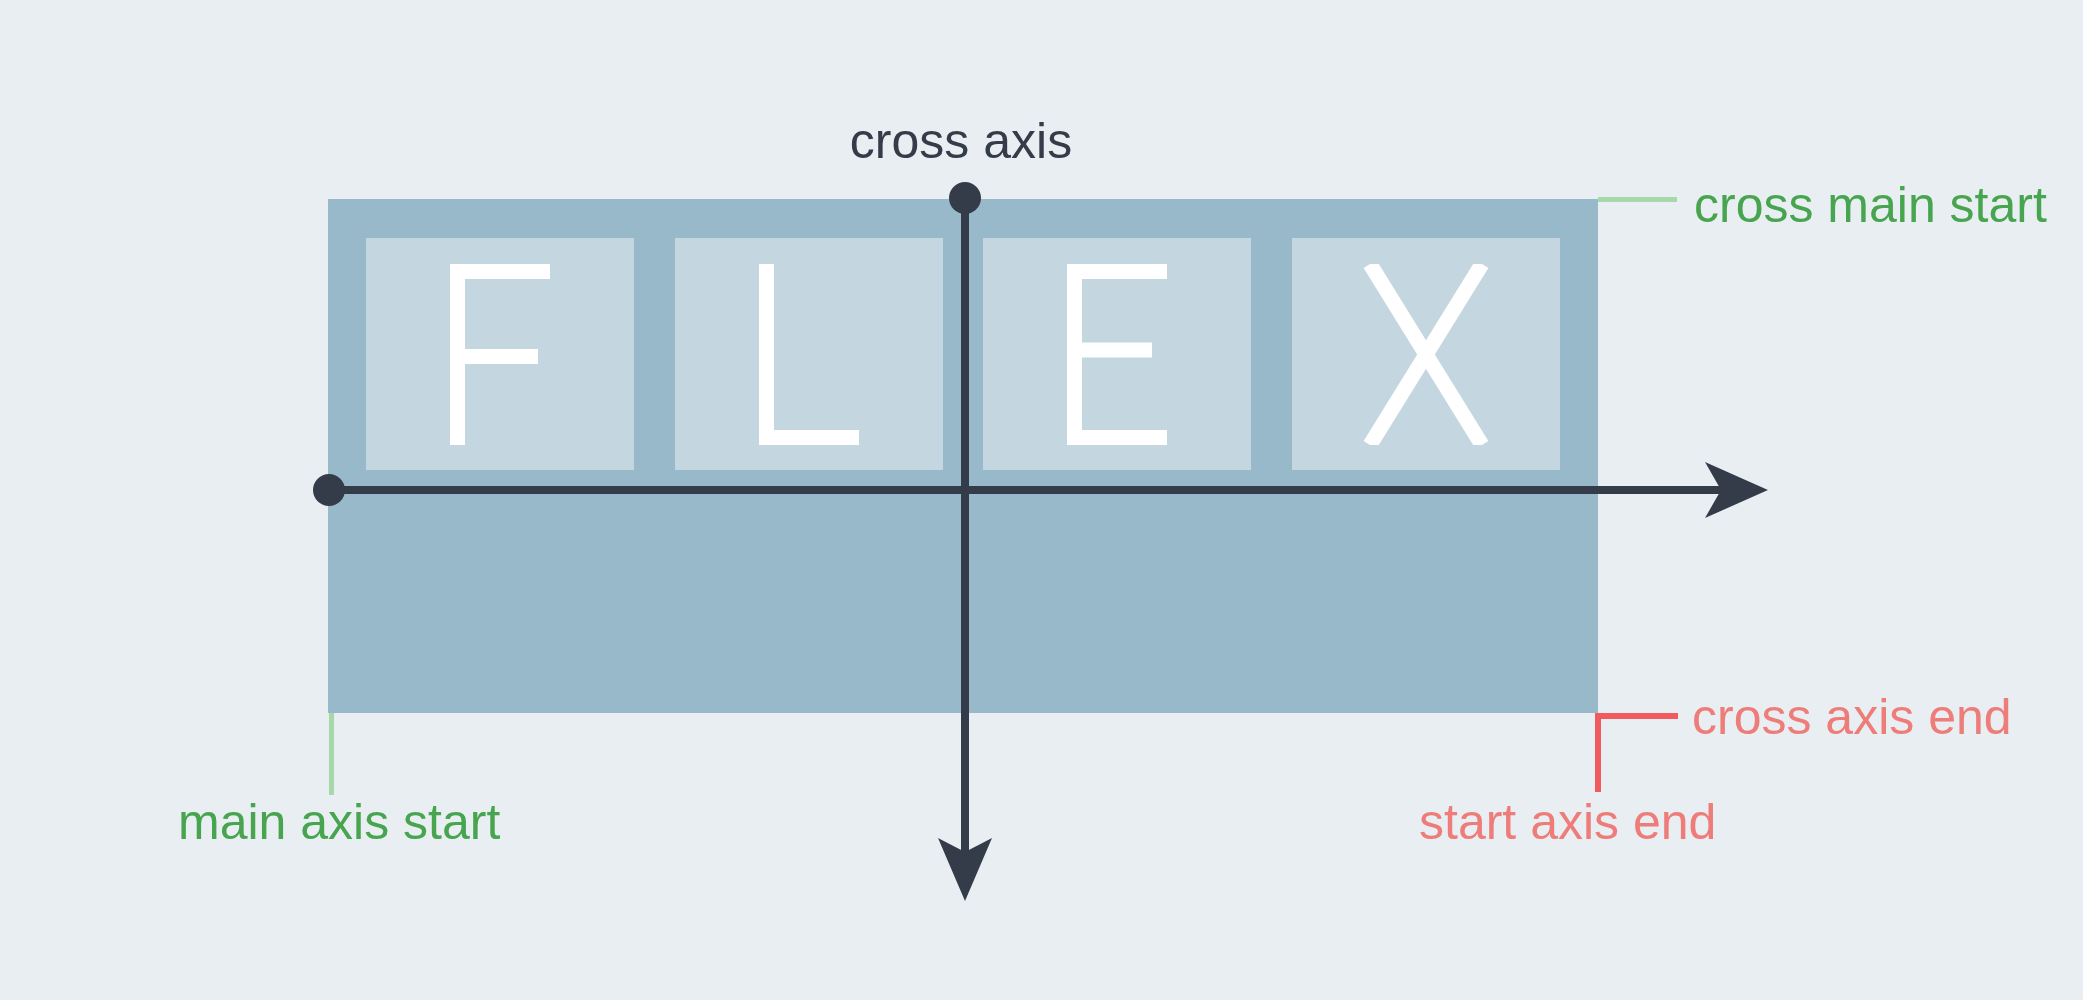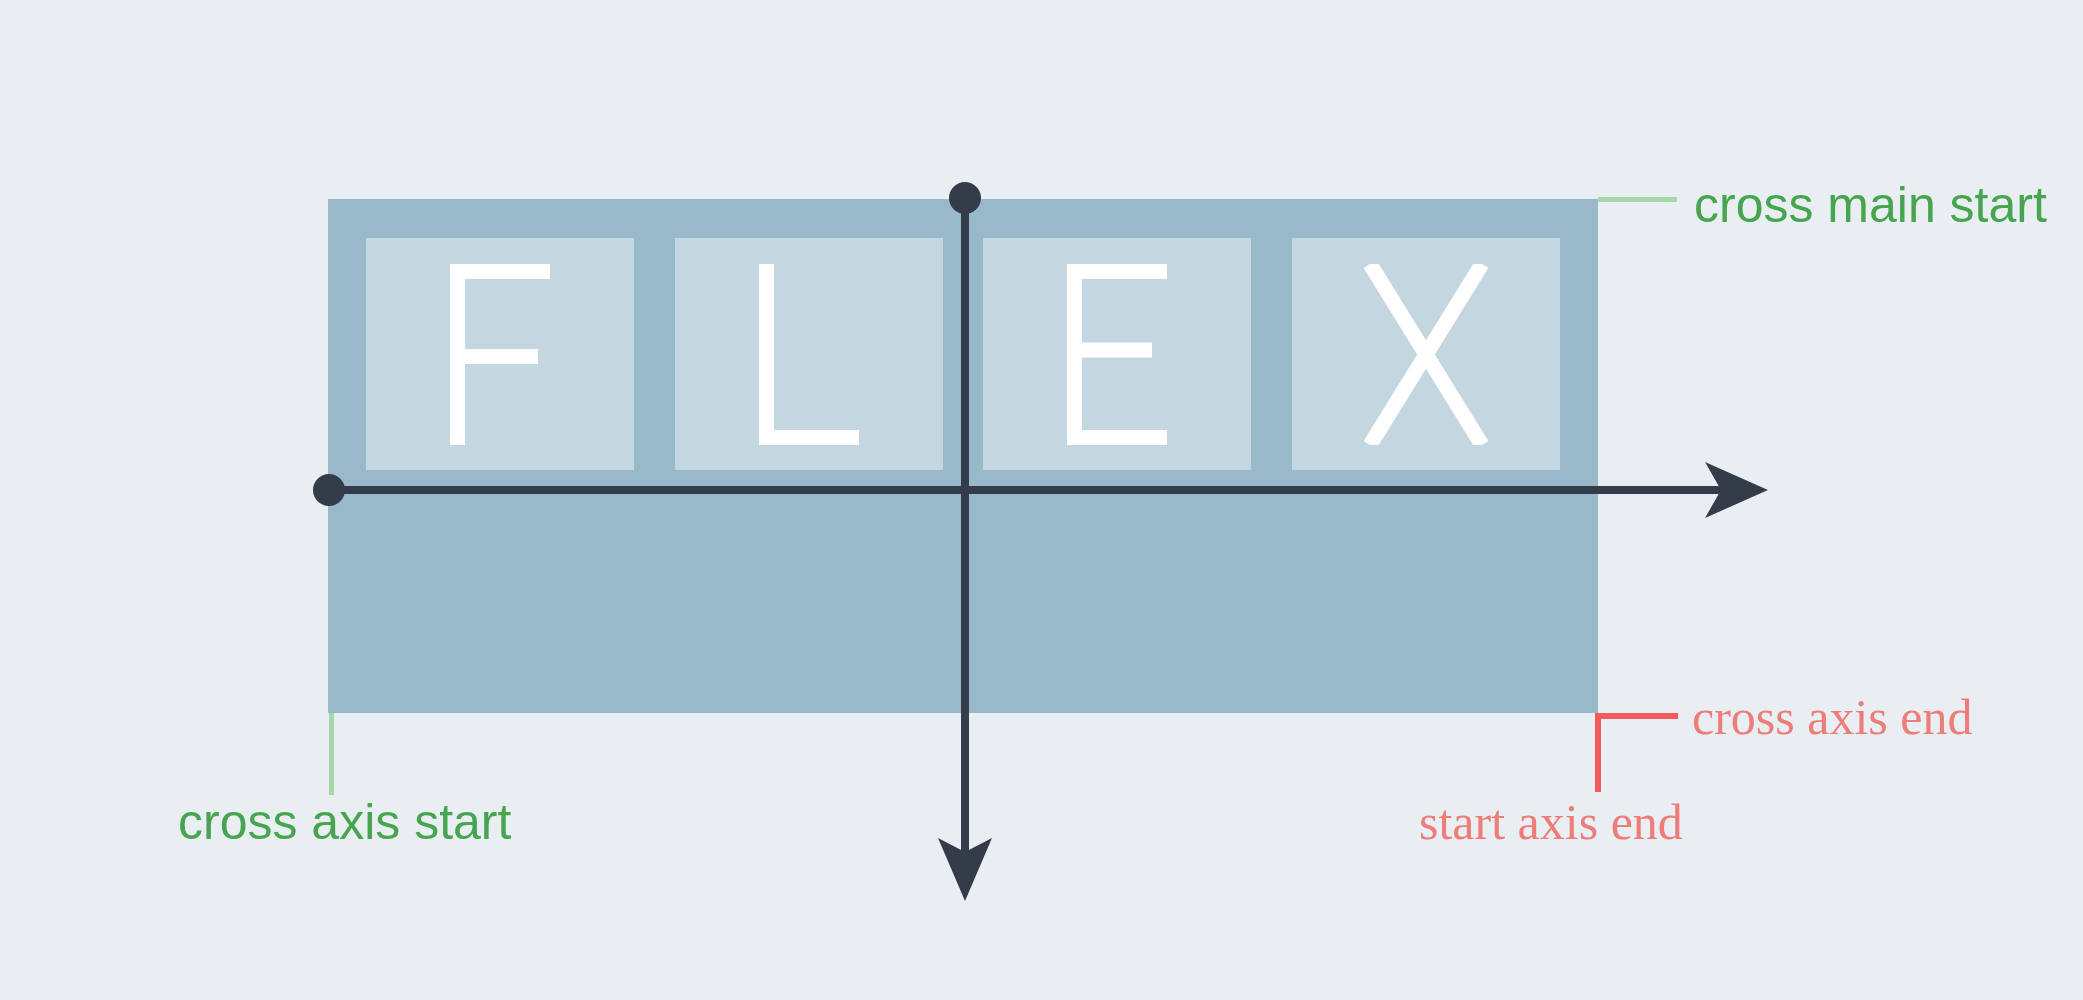--- a/index.html
+++ b/index.html
@@ -74,21 +74,21 @@
   .tick-main-end-v  { left: 1595px; top: 713px; width: 6px;  height: 79px; }
   
   .label {
     position: absolute;
     font-size: 50px;
     line-height: 1;
     white-space: nowrap;
   }
   .label.dark   { color: var(--axis, #343c4a); }
   .label.green  { color: var(--green, #47a44f); }
-  .label.salmon { color: var(--salmon, #ee7c79); font-family: Liberation Serif, serif; }
+  .label.salmon { color: var(--salmon, #ee7c79); }
   .label-cross-axis       { left: 961px;  top: 141px; transform: translate(-50%, -50%); }
   .label-cross-axis-start { left: 1694px; top: 205px; transform: translateY(-50%); }
   .label-main-axis        { left: 282px;  top: 490px; transform: translate(-100%, -50%); }
   .label-main-axis-start  { left: 178px;  top: 822px; transform: translateY(-50%); }
   .label-cross-axis-end   { left: 1692px; top: 717px; transform: translateY(-50%); }
   .label-main-axis-end    { left: 1419px; top: 822px; transform: translateY(-50%); }
 </style>
 </head>
 <body>
 
@@ -126,18 +126,19 @@
 
   <svg class="axes-overlay" viewBox="0 0 2083 1000">
     <line class="axis-stroke" x1="329" y1="490" x2="1722" y2="490"></line>
     <line class="axis-stroke" x1="965" y1="198" x2="965" y2="852"></line>
     <circle class="axis-fill" cx="329" cy="490" r="16"></circle>
     <circle class="axis-fill" cx="965" cy="198" r="16"></circle>
     <polygon class="axis-fill" points="1705,462 1768,490 1705,518 1721,490"></polygon>
     <polygon class="axis-fill" points="938,838 965,852 992,838 965,901"></polygon>
   </svg>
 
+  <div class="label dark   label-cross-axis">cross axis</div>
   <div class="label green  label-cross-axis-start">cross main start</div>
-  <div class="label green  label-main-axis-start">cross axis start</div>
+  <div class="label green  label-main-axis-start">main axis start</div>
   <div class="label salmon label-cross-axis-end">cross axis end</div>
   <div class="label salmon label-main-axis-end">start axis end</div>
 
 </div>
 
 </body></html>

